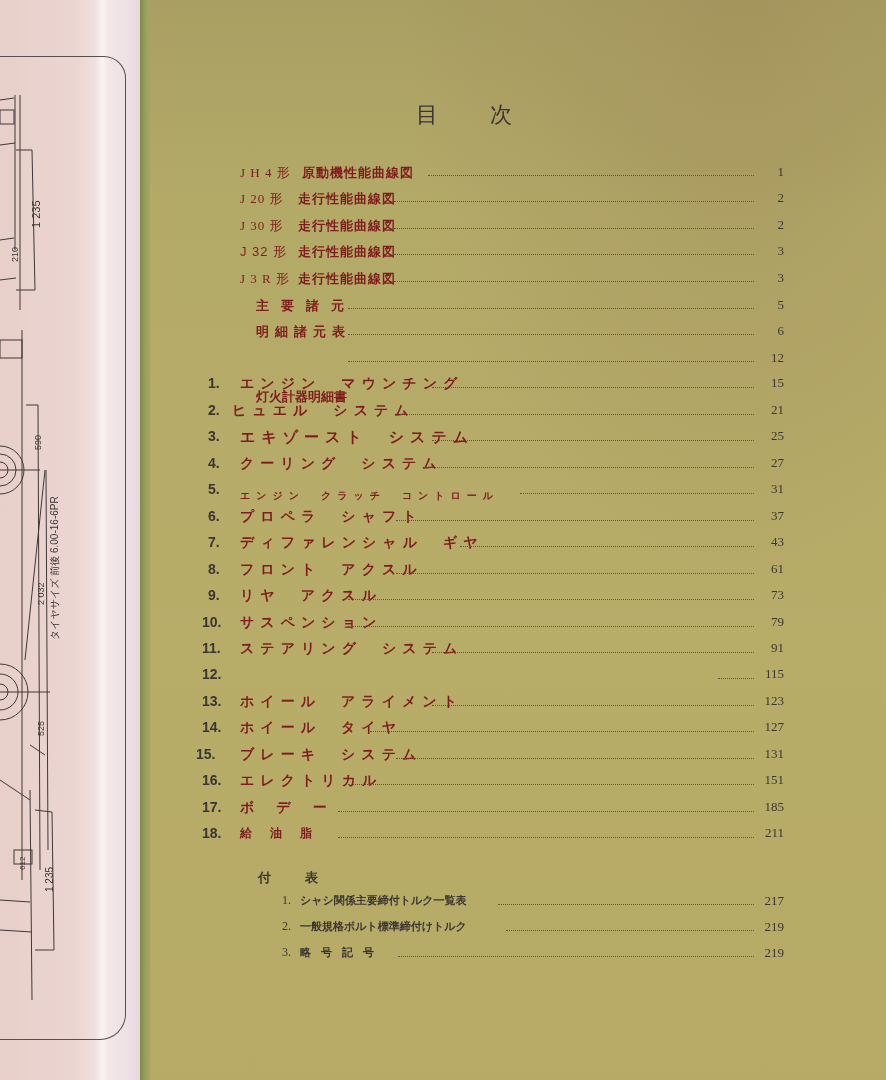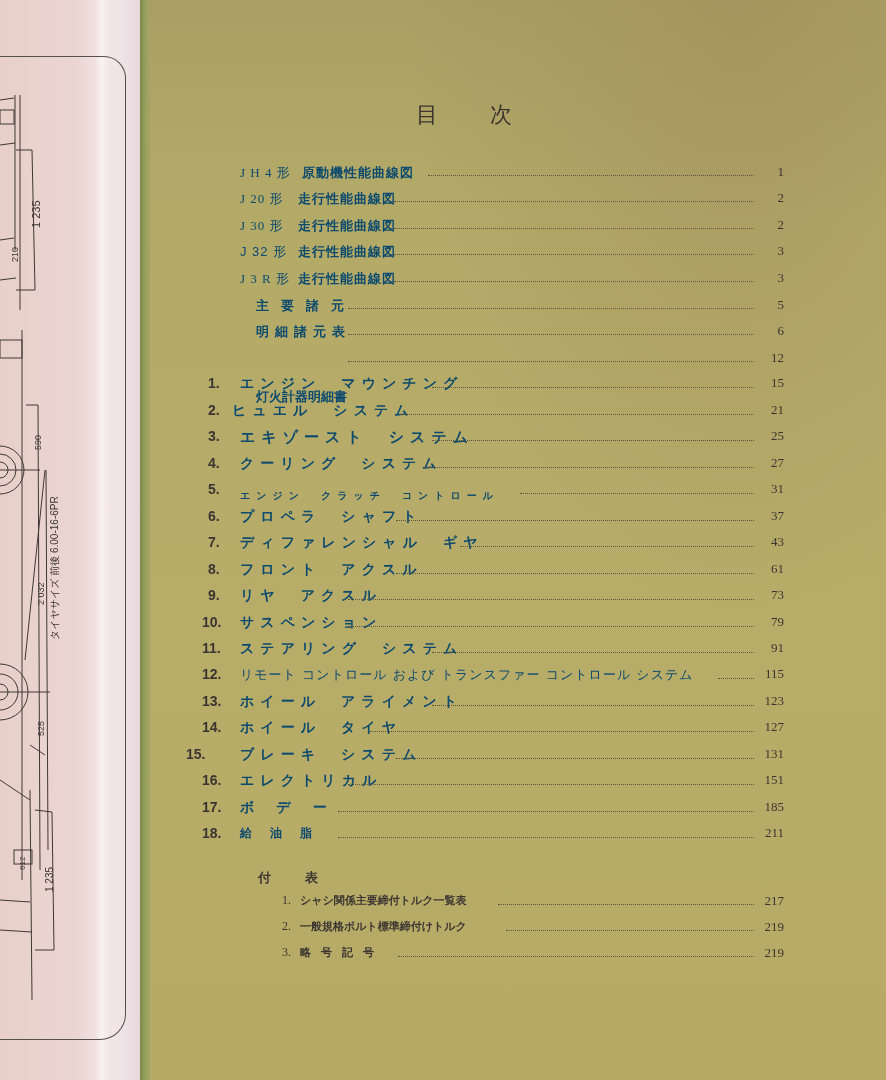--- a/index.html
+++ b/index.html
@@ -99,21 +99,21 @@
       position: absolute;
       font-family: "Liberation Sans", sans-serif;
       font-size: 14px;
       font-weight: bold;
       color: #3a3530;
     }
     .toc-label {
       position: absolute;
       font-size: 13px;
       font-weight: bold;
-      color: #0c4a6e;
+      color: #7f1d1d;
       white-space: nowrap;
       letter-spacing: 1px;
     }
     .toc-label.wide {
       letter-spacing: 6px;
     }
     .toc-label.xwide {
       letter-spacing: 12px;
     }
     .toc-dots {
@@ -323,38 +323,37 @@
   <span class="toc-page">79</span>
 </div>
 <div class="toc-row" style="top:640px;">
   <span class="toc-num" style="left:202px;">11.</span>
   <span class="toc-label wide" style="left:240px;font-size:14px;">ステアリング　システム</span>
   <span class="toc-dots" style="left:432px;width:322px;top:11px;"></span>
   <span class="toc-page">91</span>
 </div>
 <div class="toc-row" style="top:666px;">
   <span class="toc-num" style="left:202px;">12.</span>
-  <span class="toc-label" style="left:240px;font-size:13px;font-weight:normal;letter-spacing:1px;">リモート コントロール および トランスファー コントロール システム</span>
   <span class="toc-dots" style="left:718px;width:36px;top:11px;"></span>
   <span class="toc-page">115</span>
 </div>
 <div class="toc-row" style="top:693px;">
   <span class="toc-num" style="left:202px;">13.</span>
   <span class="toc-label wide" style="left:240px;font-size:14px;">ホイール　アライメント</span>
   <span class="toc-dots" style="left:432px;width:322px;top:11px;"></span>
   <span class="toc-page">123</span>
 </div>
 <div class="toc-row" style="top:719px;">
   <span class="toc-num" style="left:202px;">14.</span>
   <span class="toc-label wide" style="left:240px;font-size:14px;">ホイール　タイヤ</span>
   <span class="toc-dots" style="left:370px;width:384px;top:11px;"></span>
   <span class="toc-page">127</span>
 </div>
 <div class="toc-row" style="top:746px;">
-  <span class="toc-num" style="left:186px;">15.</span>
+  <span class="toc-num" style="left:196px;">15.</span>
   <span class="toc-label wide" style="left:240px;font-size:14px;">ブレーキ　システム</span>
   <span class="toc-dots" style="left:396px;width:358px;top:11px;"></span>
   <span class="toc-page">131</span>
 </div>
 <div class="toc-row" style="top:772px;">
   <span class="toc-num" style="left:202px;">16.</span>
   <span class="toc-label wide" style="left:240px;font-size:14px;">エレクトリカル</span>
   <span class="toc-dots" style="left:348px;width:406px;top:11px;"></span>
   <span class="toc-page">151</span>
 </div>

